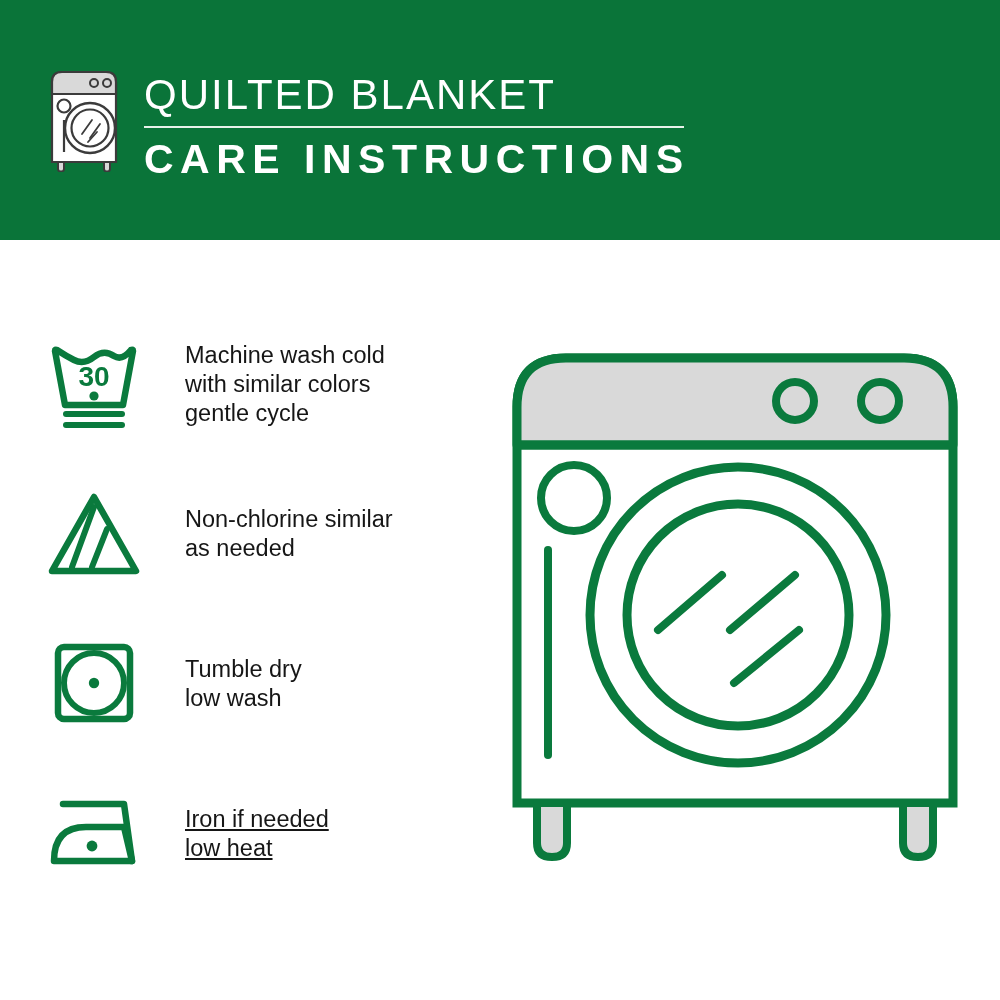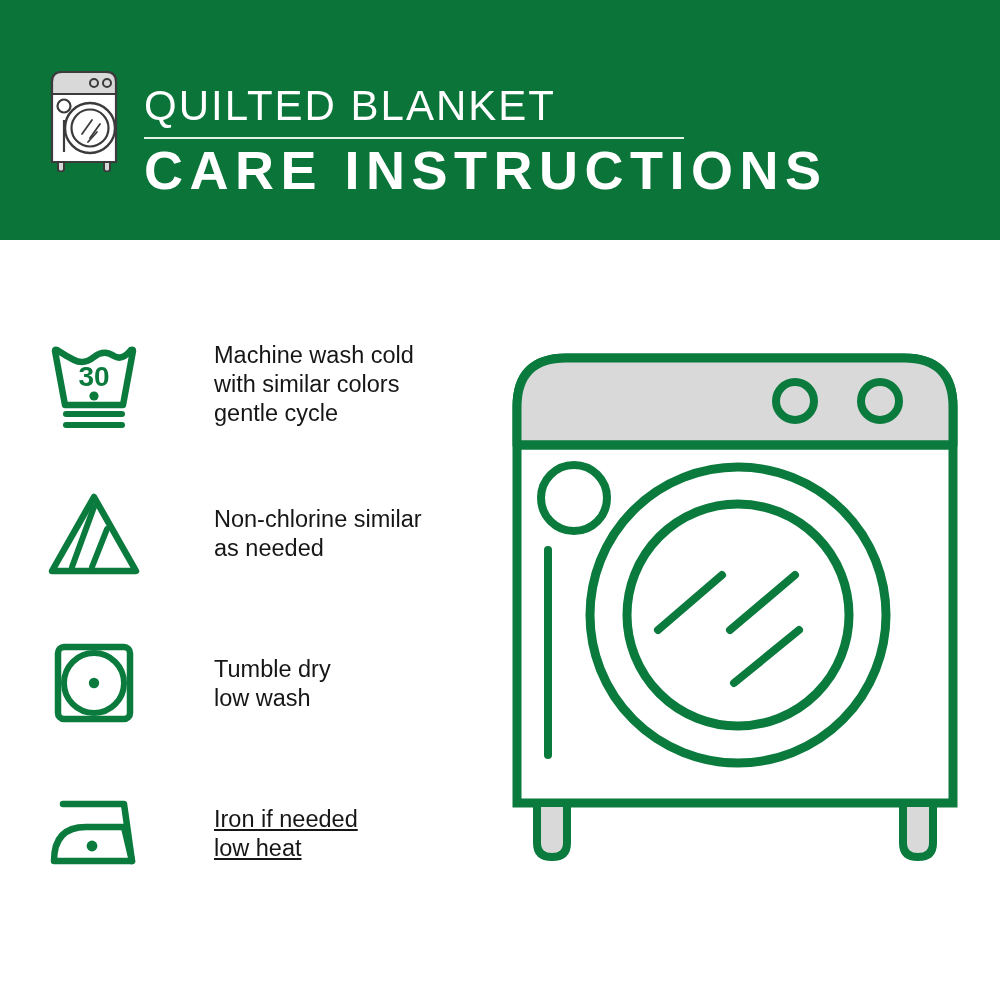--- a/index.html
+++ b/index.html
@@ -39,40 +39,39 @@
   .header-logo {
     width: 84px;
     height: 104px;
     flex: 0 0 auto;
     margin-right: 16px;
   }
   .header-text-block {
     display: flex;
     flex-direction: column;
     padding-top: 4px;
-    margin-top: 11px;
   }
   .title-line1 {
     color: #ffffff;
     font-size: 42px;
     font-weight: 300;
     letter-spacing: 2.0px;
     line-height: 46px;
     white-space: nowrap;
     font-stretch: condensed;
   }
   .title-rule {
     height: 2px;
     background: #e7f2ea;
     width: 540px;
     margin: 8px 0 8px 0;
   }
   .title-line2 {
     color: #ffffff;
-    font-size: 54px;
+    font-size: 41px;
     font-weight: 700;
     letter-spacing: 6.5px;
     line-height: 46px;
     white-space: nowrap;
     text-align: right;
   }
 
   
   .body-area {
     position: absolute;
@@ -97,21 +96,21 @@
   }
   .care-symbol {
     width: 110px;
     height: 100px;
     flex: 0 0 auto;
     display: flex;
     align-items: center;
     justify-content: flex-start;
   }
   .care-text {
-    margin-left: 60px;
+    margin-left: 31px;
     padding-top: 10px;
     color: #161616;
     font-size: 23.5px;
     line-height: 29px;
     font-weight: 400;
     letter-spacing: 0px;
     white-space: pre-line;
   }
 
   

